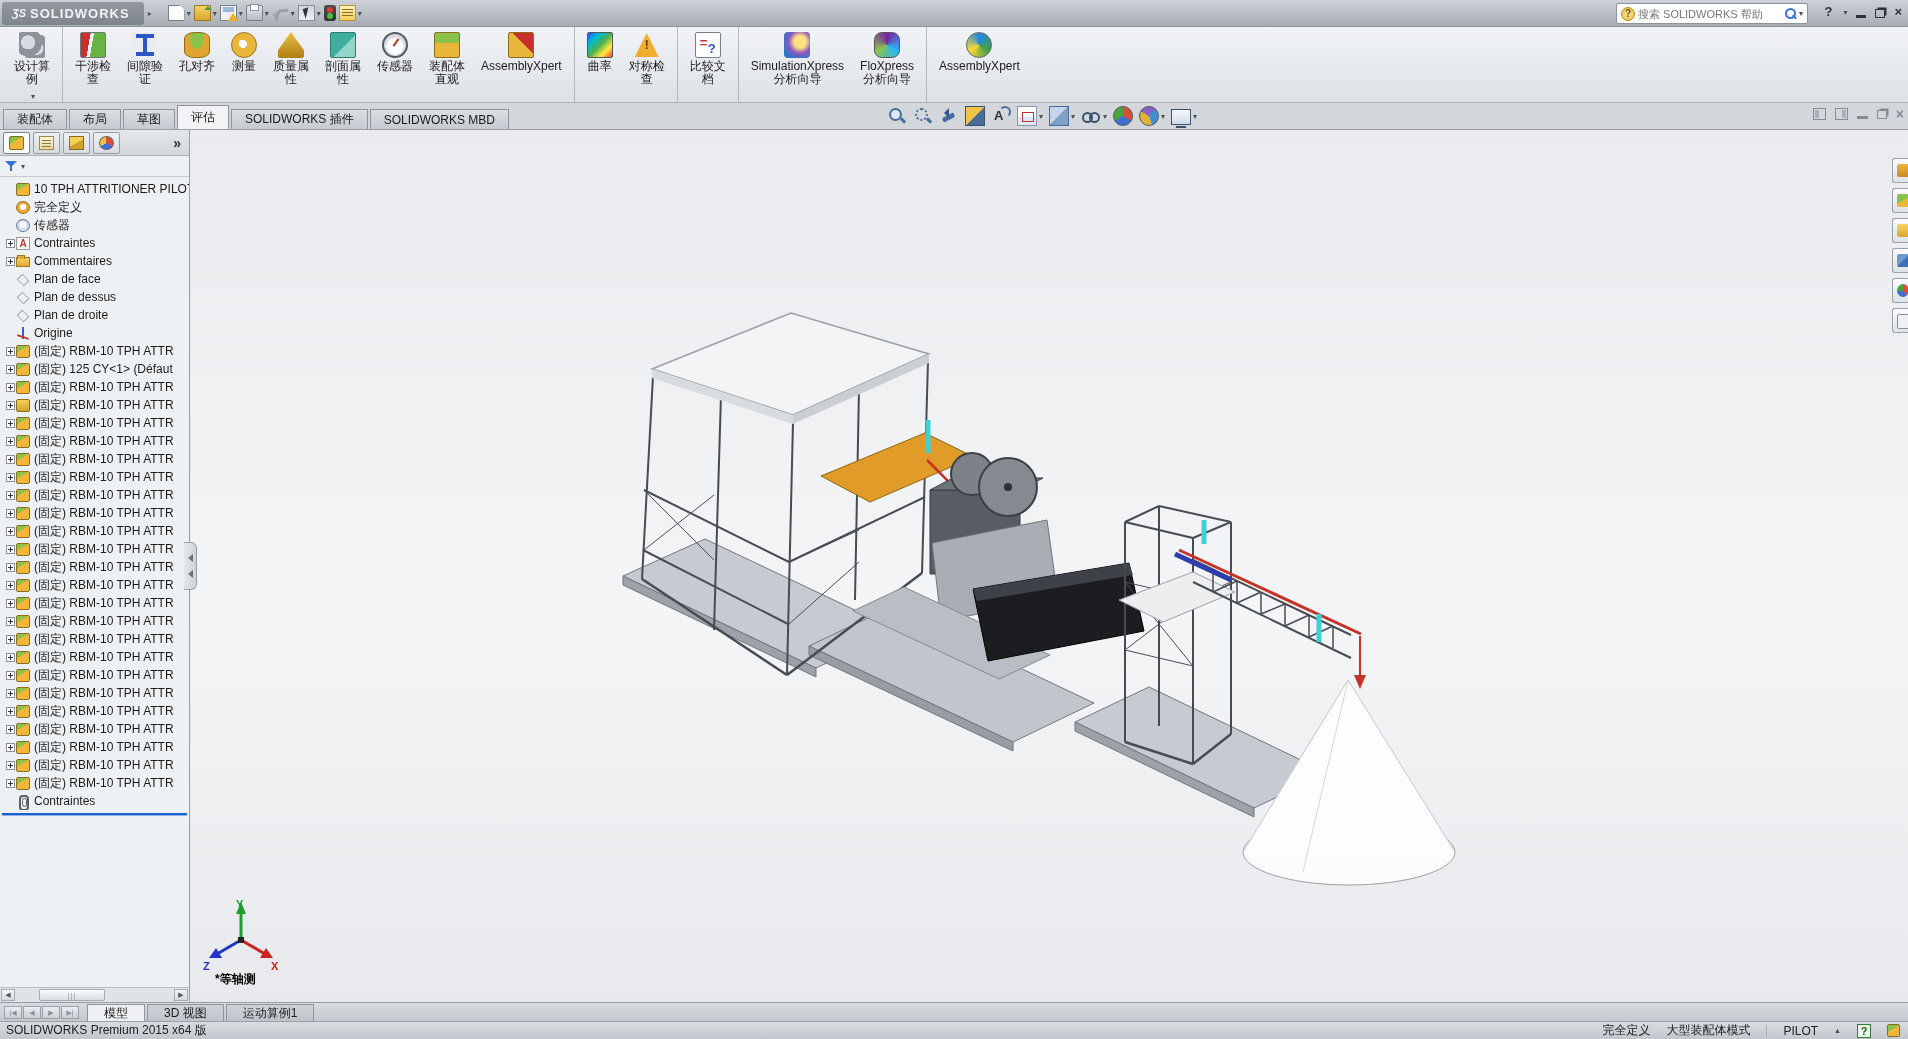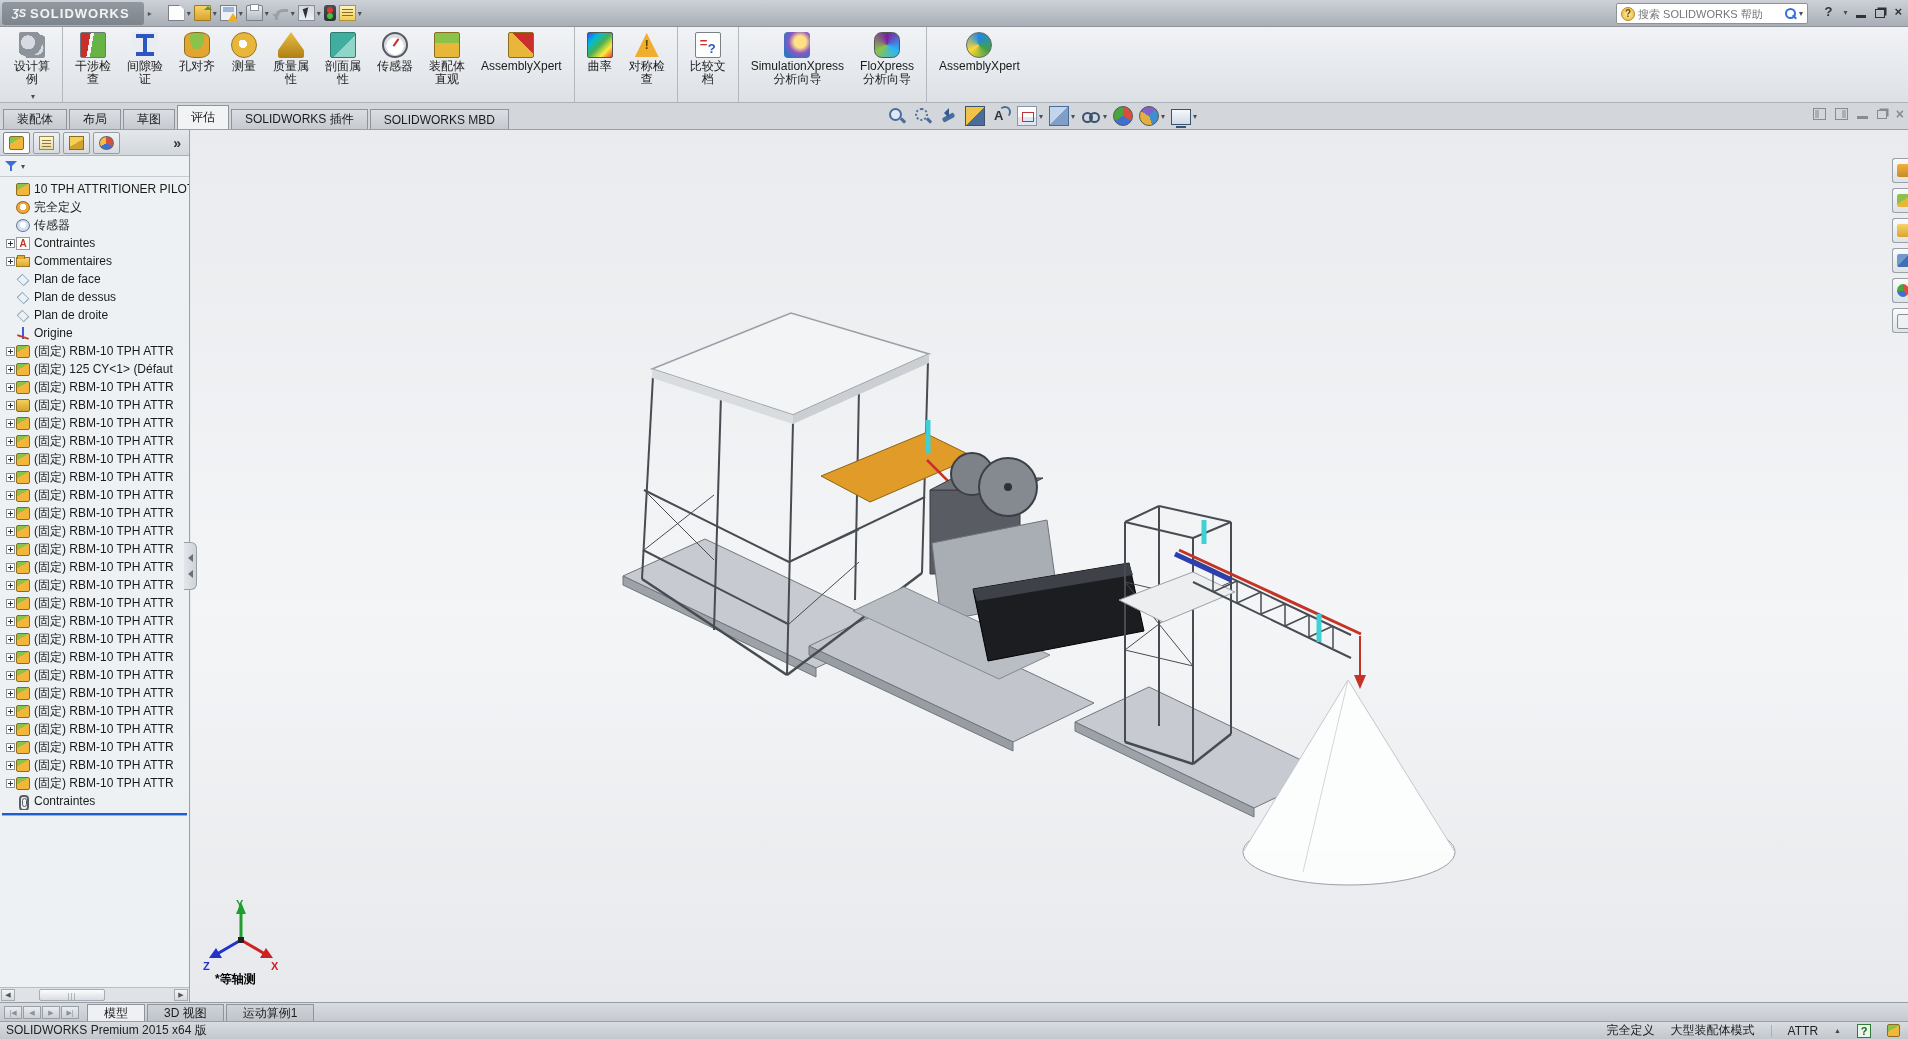--- a/index.html
+++ b/index.html
@@ -920,18 +920,18 @@
       <span class="mtab">运动算例1</span>
     </span>
 </div>
 
 <div class="statusbar">
   <span class="sb-left">SOLIDWORKS Premium 2015 x64 版</span>
   <span class="sb-right">
     <span>完全定义</span>
     <span>大型装配体模式</span>
     <span class="sb-sep"></span>
-    <span>ATTR</span>
+    <span>PILOT</span>
     <span class="sb-caret">▲</span>
     <span class="sb-help">?</span>
     <span class="sb-corner"></span>
   </span>
 </div>
 
 </body></html>

